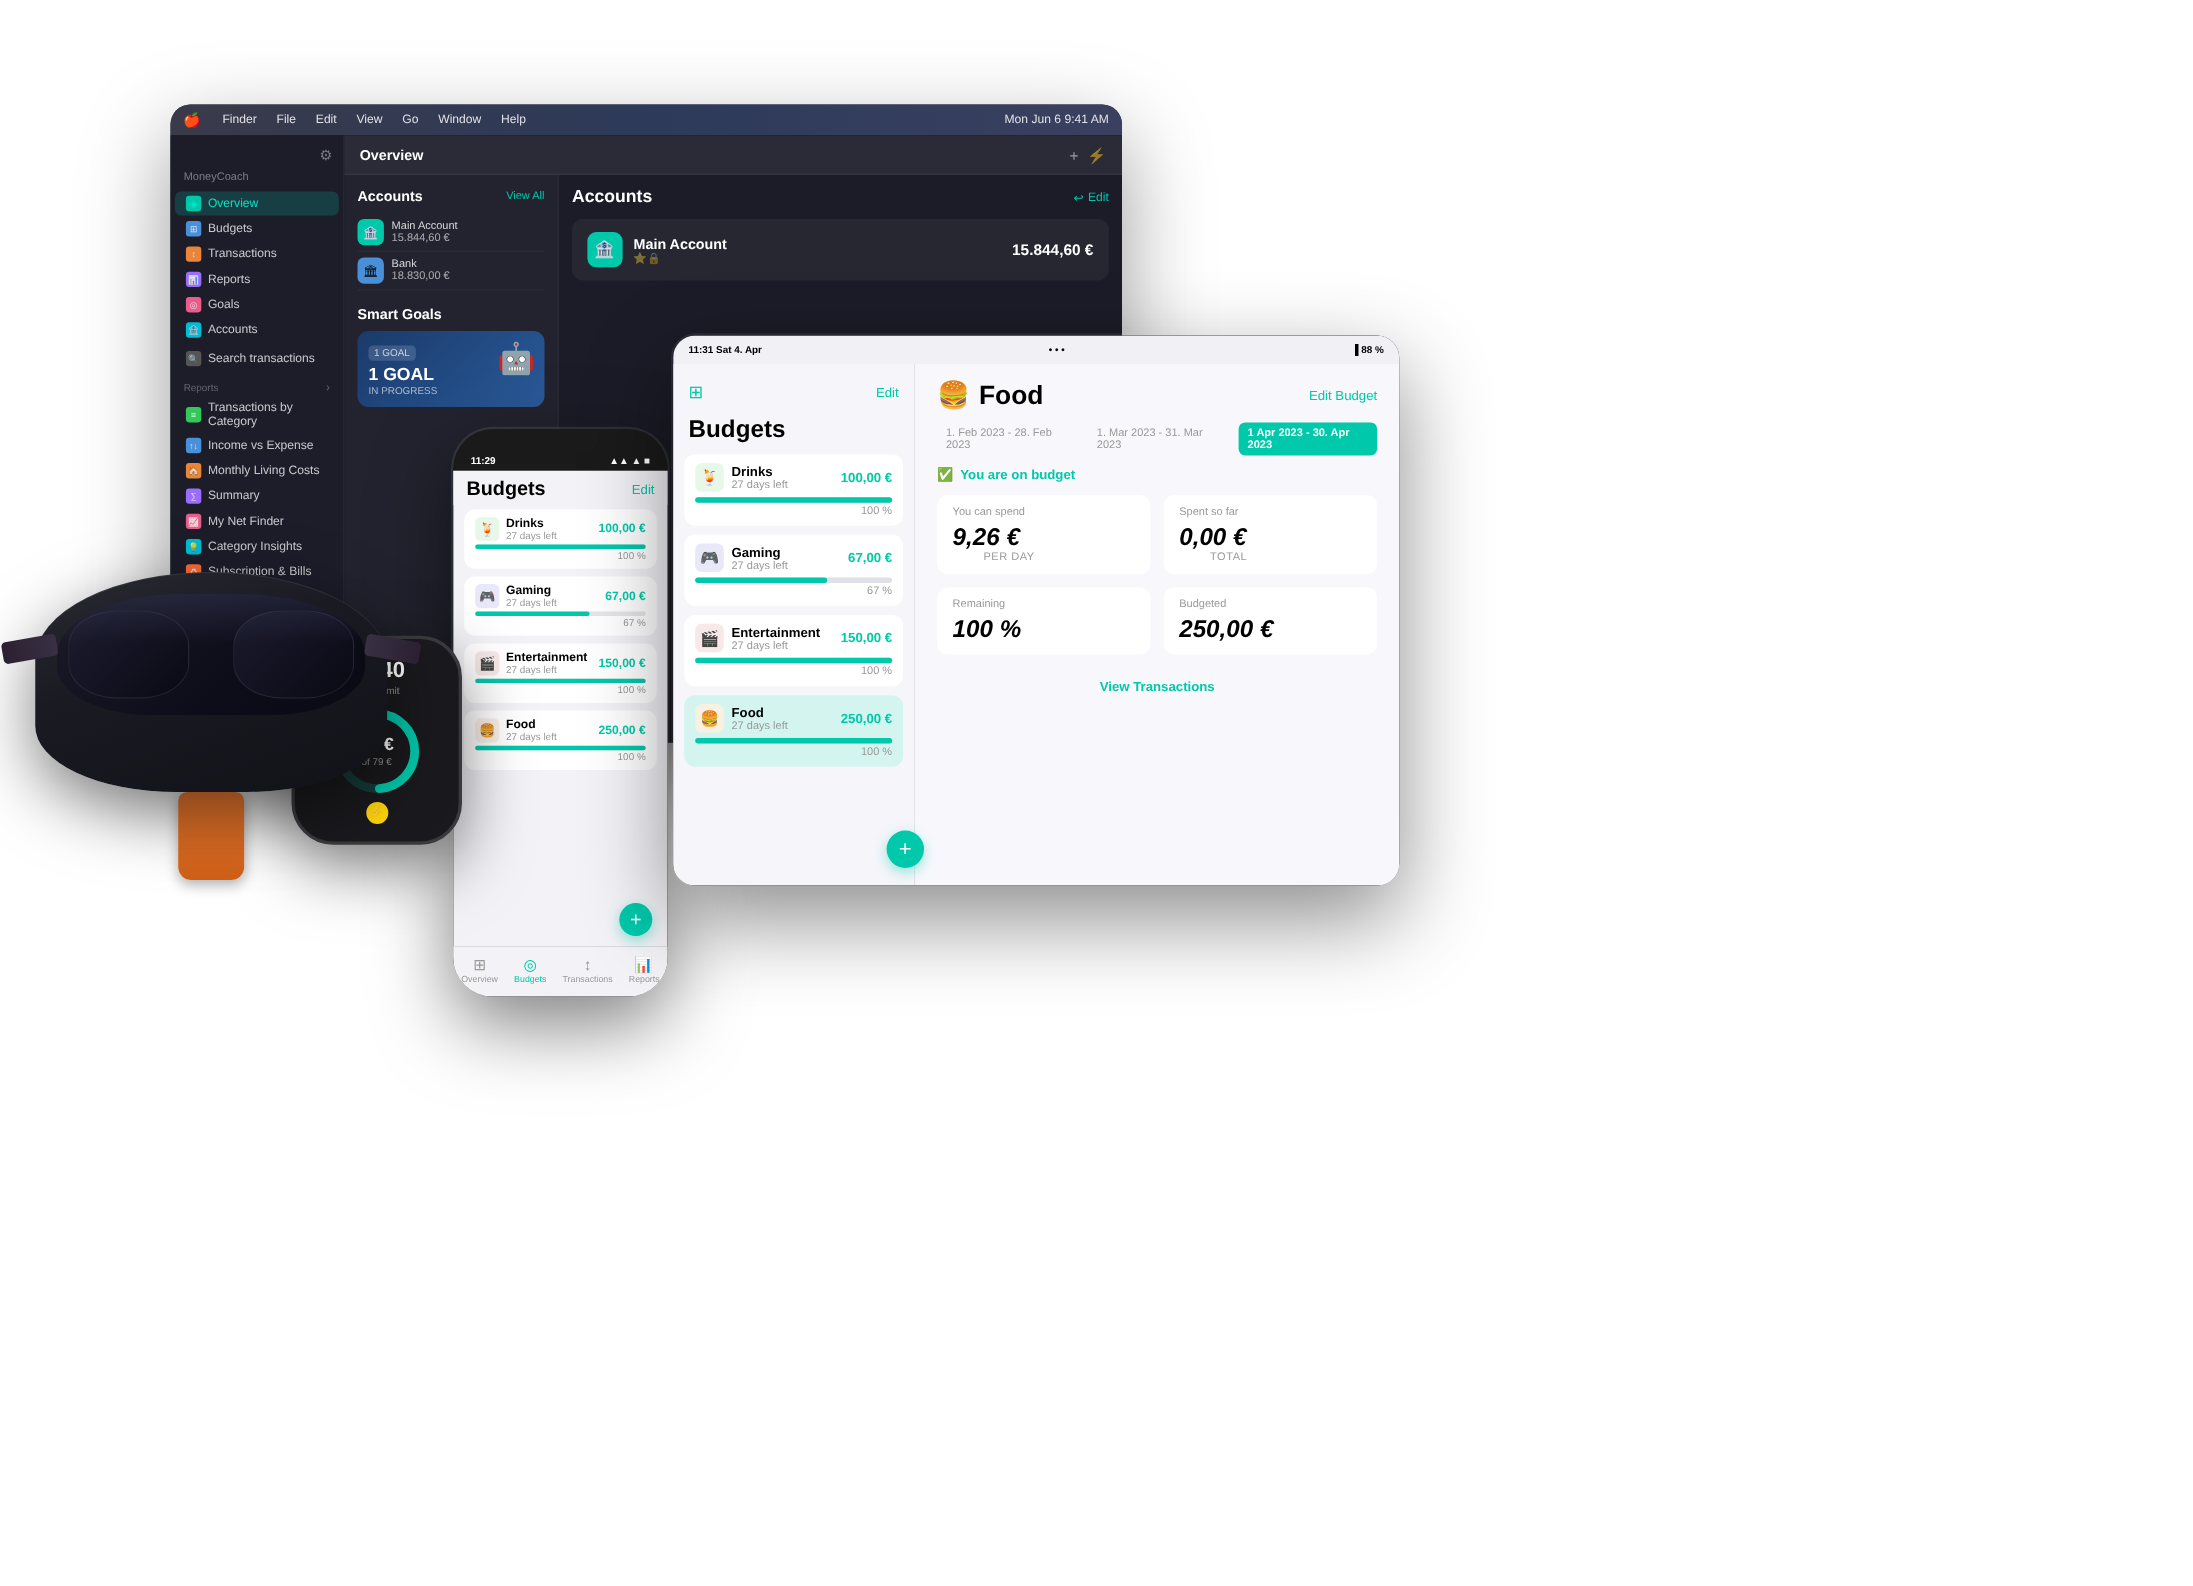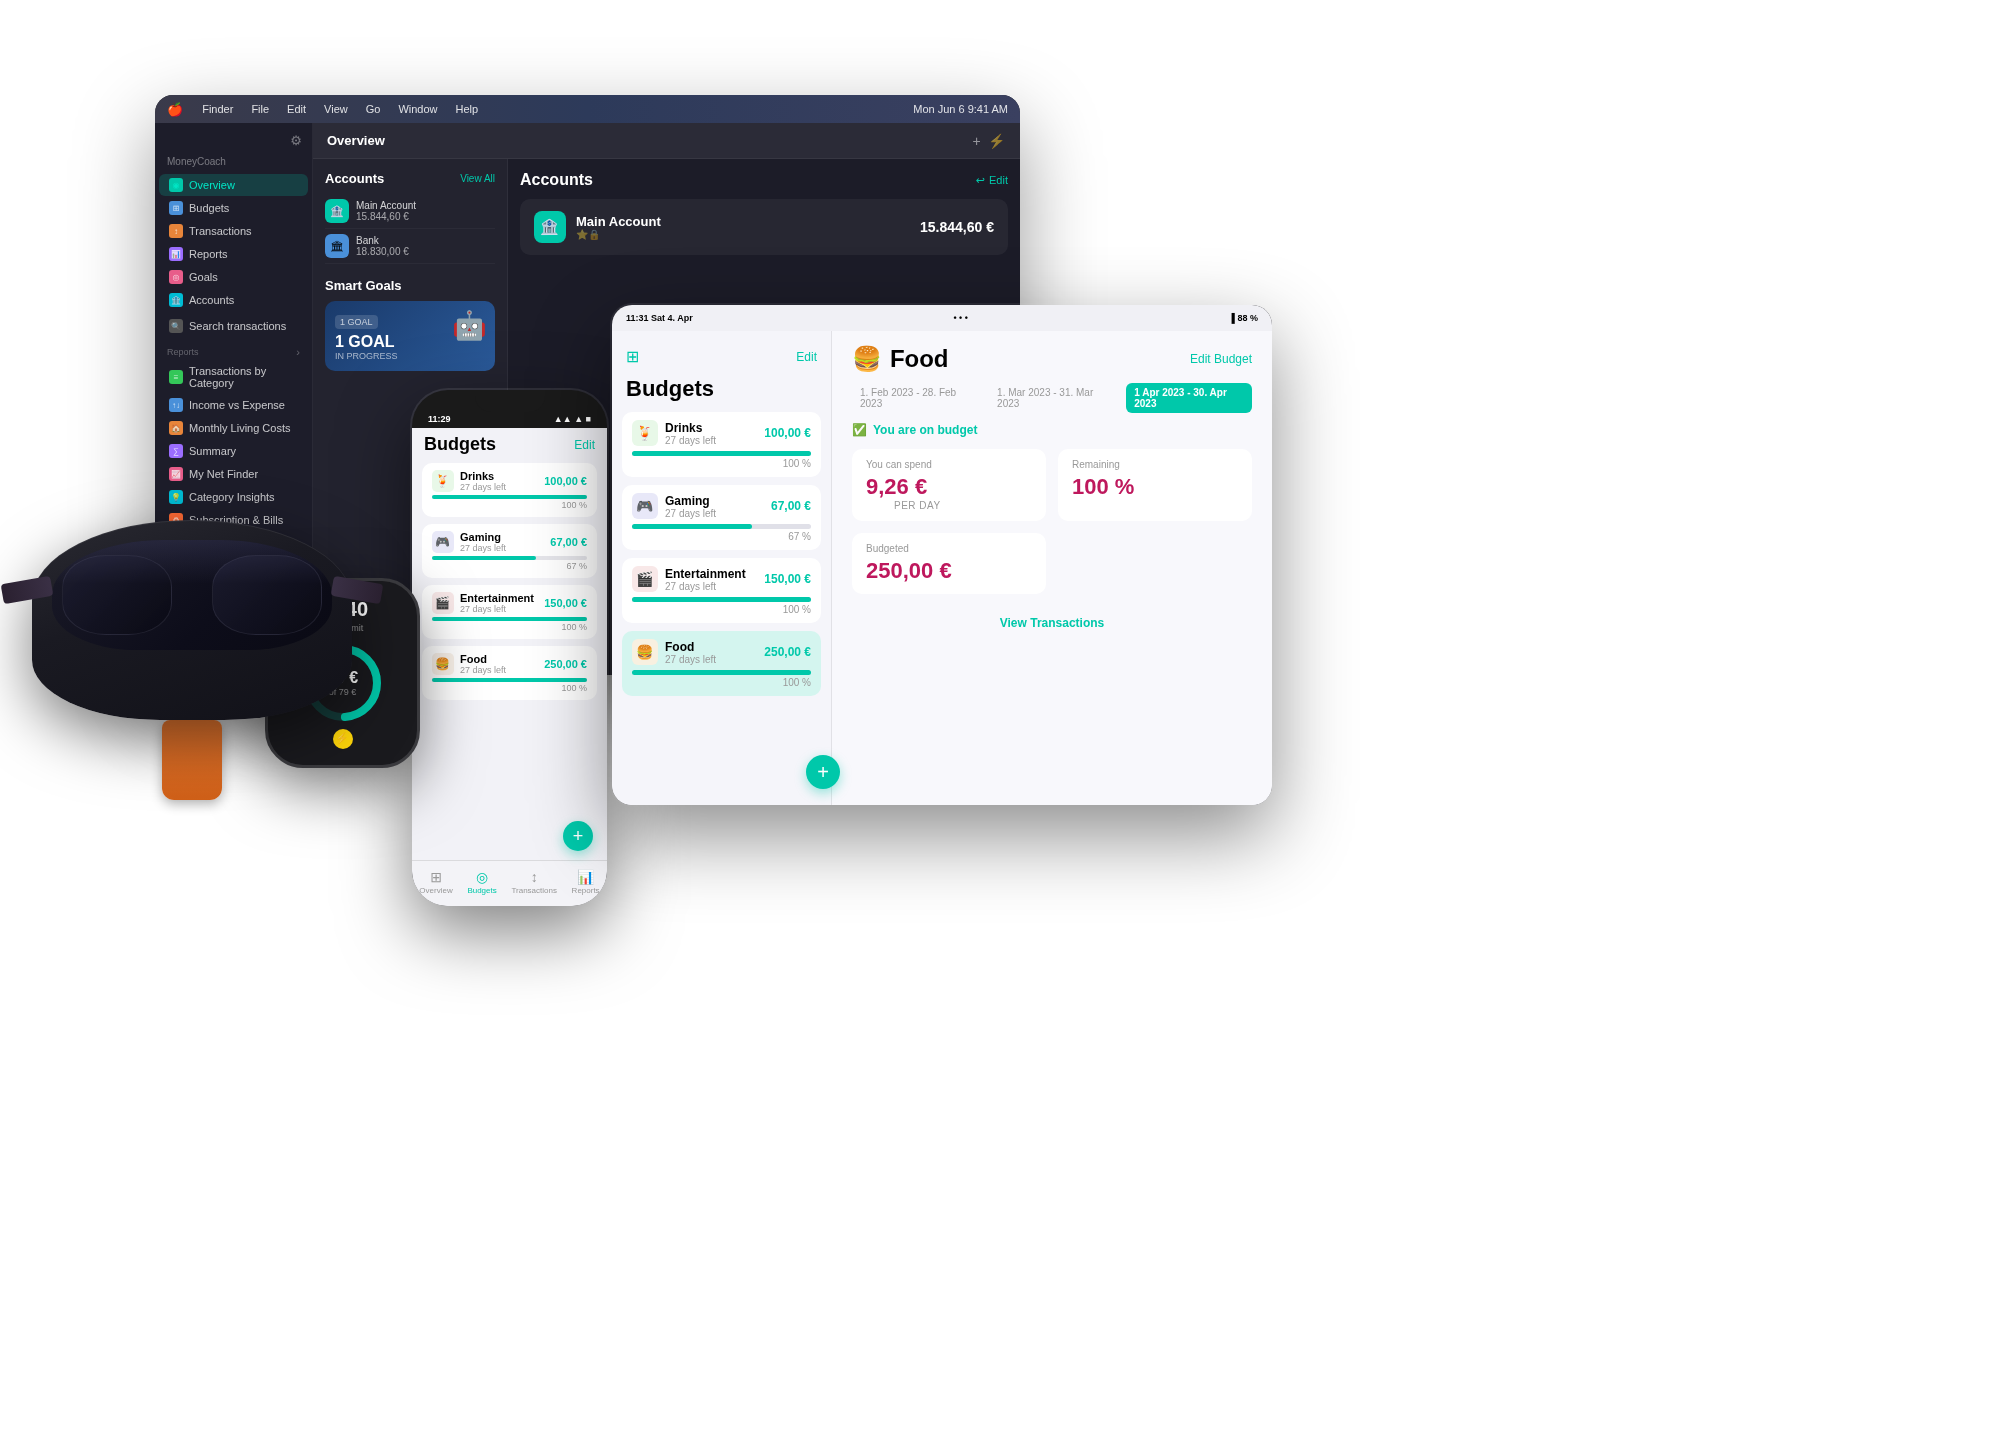--- a/index.html
+++ b/index.html
@@ -598,21 +598,21 @@
       grid-template-columns: 1fr 1fr;
       gap: 12px;
       margin-bottom: 14px;
     }
     .ipad-stat-card {
       background: #fff;
       border-radius: 10px;
       padding: 10px 14px;
     }
     .ipad-stat-label { font-size: 10px; color: #999; margin-bottom: 4px; }
-    .ipad-stat-value { font-size: 22px; font-weight: 700; color: #be185d; }
+    .ipad-stat-value { font-size: 22px; font-weight: 700; color: #000000; font-style: italic; }
     .ipad-stat-sublabel { font-size: 10px; color: #999; text-transform: uppercase; letter-spacing: 0.5px; padding-left: 28px; }
     .ipad-budget-bar-container {
       background: #fff;
       border-radius: 10px;
       padding: 12px 14px;
       margin-bottom: 12px;
     }
     .ipad-budget-bar-labels {
       display: flex;
       justify-content: space-between;
@@ -1170,20 +1170,25 @@
         <span>You are on budget</span>
       </div>
 
       <div class="ipad-stats-grid">
         <div class="ipad-stat-card">
           <div class="ipad-stat-label">You can spend</div>
           <div class="ipad-stat-value">9,26 €</div>
           <div class="ipad-stat-sublabel">PER DAY</div>
         </div>
         <div class="ipad-stat-card">
+          <div class="ipad-stat-label">Spent so far</div>
+          <div class="ipad-stat-value">0,00 €</div>
+          <div class="ipad-stat-sublabel">TOTAL</div>
+        </div>
+        <div class="ipad-stat-card">
           <div class="ipad-stat-label">Remaining</div>
           <div class="ipad-stat-value">100 %</div>
         </div>
         <div class="ipad-stat-card">
           <div class="ipad-stat-label">Budgeted</div>
           <div class="ipad-stat-value">250,00 €</div>
         </div>
       </div>
 
 

